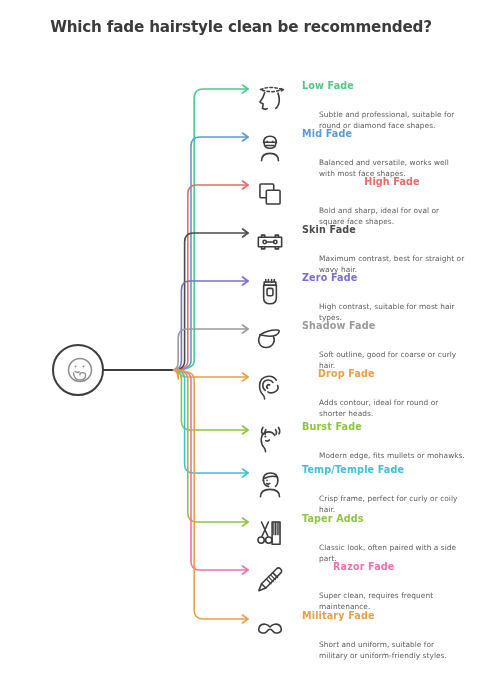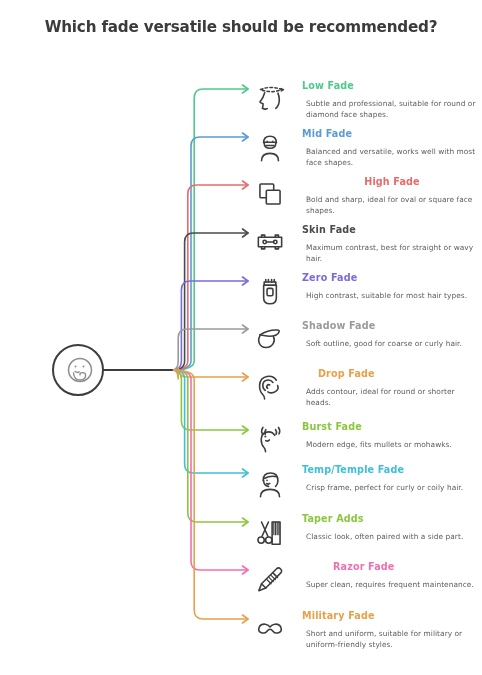--- a/index.html
+++ b/index.html
@@ -62,28 +62,28 @@
     font-weight:bold;
     letter-spacing:0.15px;
     line-height:12px;
     margin:0 0 6px 0;
   }
   .row-desc{
     font-family:"DejaVu Sans", sans-serif;
     font-size:7.4px;
     line-height:11.4px;
     color:#5d5d5d;
-    margin:4px;
+    margin:17px;
     letter-spacing:0.05px;
   }
 </style>
 </head>
 <body>
 
-<div id="page-title">Which fade versatile should be recommended?</div>
+<div id="page-title">Which fade hairstyle clean be recommended?</div>
 
 <svg id="wires" viewBox="0 0 482 675" width="482" height="675" fill="none">
   <g id="wire-group" stroke-width="1.6" fill="none" stroke-linecap="round" stroke-linejoin="round">
       <path d="M172 370 Q194.2 370 194.2 361 L194.2 98 Q194.2 89 203.2 89 L248 89" stroke="#4ec98a"></path>
       <path d="M172 370 Q191 370 191 361 L191 146 Q191 137 200 137 L248 137" stroke="#5b9bd5"></path>
       <path d="M172 370 Q187.8 370 187.8 361 L187.8 194 Q187.8 185 196.8 185 L248 185" stroke="#e86b6b"></path>
       <path d="M172 370 Q184.6 370 184.6 361 L184.6 242 Q184.6 233 193.6 233 L248 233" stroke="#4b4b4b"></path>
       <path d="M172 370 Q181.4 370 181.4 361 L181.4 290 Q181.4 281 190.4 281 L248 281" stroke="#7b6bd6"></path>
       <path d="M172 370 Q178.2 370 178.2 361 L178.2 338 Q178.2 329 187.2 329 L248 329" stroke="#9a9a9a"></path>
       <path d="M172 370 Q178.2 370 178.2 379 L178.2 368 Q178.2 377 187.2 377 L248 377" stroke="#e8a04a"></path>

